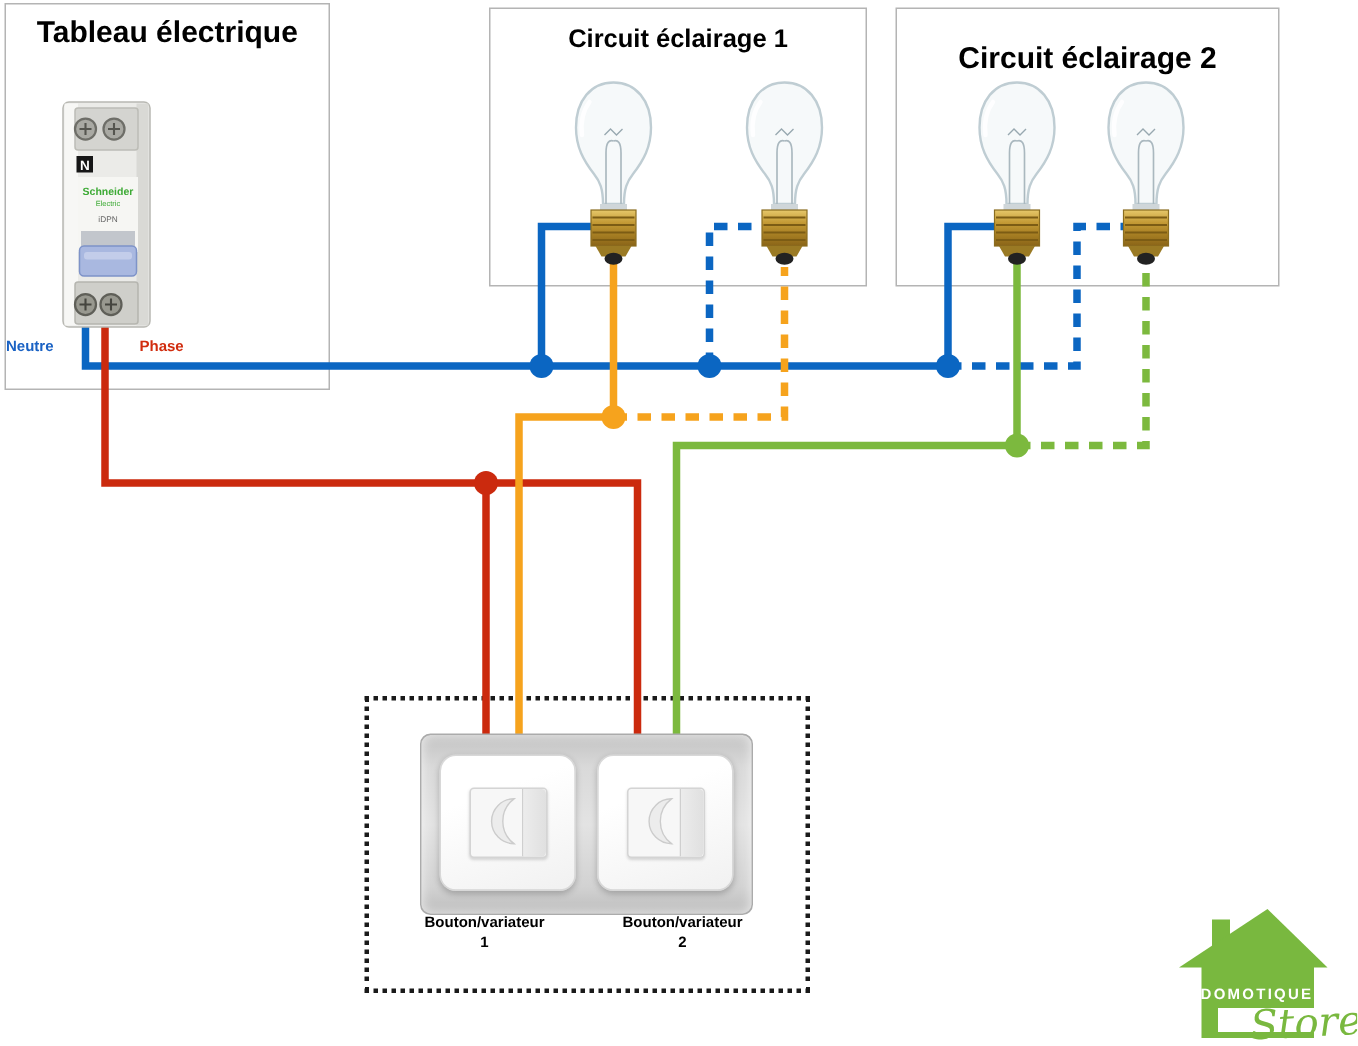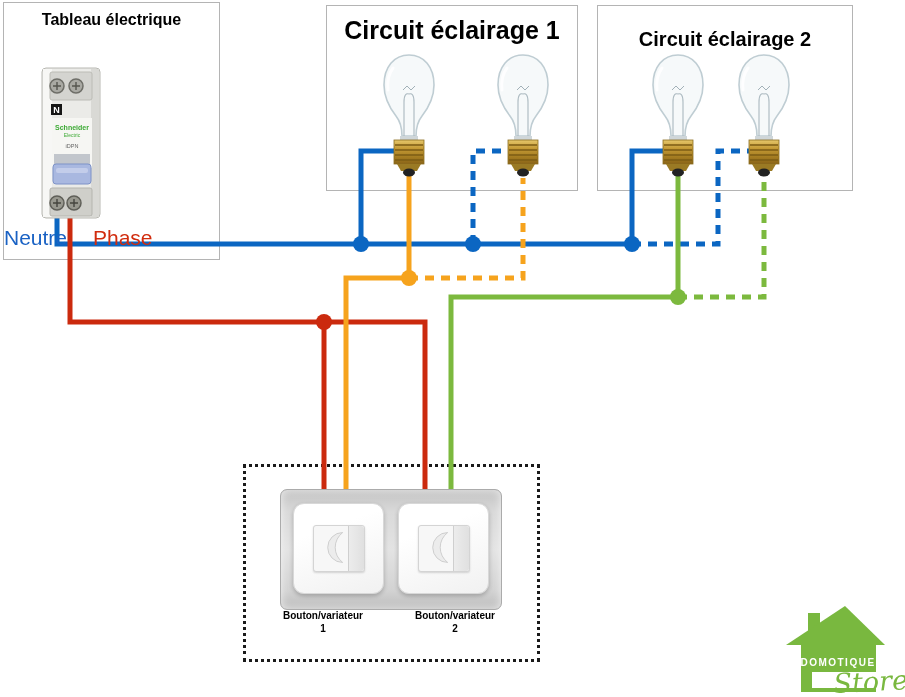--- a/index.html
+++ b/index.html
@@ -4,27 +4,27 @@
 <style>
   html,body{margin:0;padding:0;background:#fff;}
   #canvas{
     position:relative;width:905px;height:697px;background:#fff;overflow:hidden;
     font-family:"Liberation Sans","DejaVu Sans",sans-serif;
   }
   .abs{position:absolute;}
   
   .zone-box{position:absolute;background:#fff;border:1px solid #b4b4b4;z-index:1;}
   .zone-title{position:absolute;width:100%;text-align:center;font-weight:bold;
-    font-size:16px;color:#000;letter-spacing:0px;}
+    font-size:20px;color:#000;letter-spacing:0px;}
   
   #wires{position:absolute;left:0;top:0;z-index:2;}
   
   .over{z-index:3;}
   
-  .wire-label{position:absolute;font-weight:normal;font-size:21px;z-index:4;}
+  .wire-label{position:absolute;font-weight:bold;font-size:10px;z-index:4;}
   
   #switch-zone{position:absolute;border:3px dotted #1a1a1a;background:transparent;z-index:1;}
   #plate{position:absolute;background:linear-gradient(180deg,#c3c3c3 0%,#d9d9d9 18%,#e3e3e3 50%,#d2d2d2 85%,#bdbdbd 100%);
     border:1px solid #ababab;border-radius:7px;box-shadow:inset 0 0 8px rgba(255,255,255,.7);z-index:3;}
   .faceplate{position:absolute;background:linear-gradient(160deg,#ffffff 30%,#f1f1f1 100%);
     border:1px solid #d8d8d8;border-radius:11px;box-shadow:0 2px 4px rgba(0,0,0,.22);z-index:4;}
   .dim-button{position:absolute;left:19px;top:21px;width:50px;height:45px;background:#f7f7f7;
     border:1px solid #d4d4d4;border-radius:3px;box-shadow:0 1px 2px rgba(0,0,0,.15);}
   .rocker{position:absolute;right:0;top:0;width:15px;height:100%;
     background:linear-gradient(90deg,#ececec,#e0e0e0);border-left:1px solid #cfcfcf;border-radius:0 3px 3px 0;}
@@ -36,21 +36,21 @@
 </head>
 <body>
 
 <div id="canvas">
 
   <div class="zone-box" style="left:3px;top:2px;width:215px;height:256px;">
     <div class="zone-title" style="top:8px;">Tableau électrique</div>
   </div>
 
   <div class="zone-box" style="left:326px;top:5px;width:250px;height:184px;">
-    <div class="zone-title" style="top:10px;font-size:25px;">Circuit éclairage 1</div>
+    <div class="zone-title" style="top:10px;font-size:17px;">Circuit éclairage 1</div>
   </div>
 
   <div class="zone-box" style="left:597px;top:5px;width:254px;height:184px;">
     <div class="zone-title" style="top:22px;font-size:20px;">Circuit éclairage 2</div>
   </div>
 
   <svg class="abs over" style="left:40px;top:66px;" width="64" height="154" viewBox="0 0 64 154">
     <rect x="2" y="2" width="58" height="150" rx="4" fill="#ebebe8" stroke="#b8b8b2"></rect>
     <rect x="3" y="3" width="9" height="148" fill="#f7f7f5"></rect>
     <rect x="51" y="3" width="8" height="148" fill="#d9d9d5"></rect>

